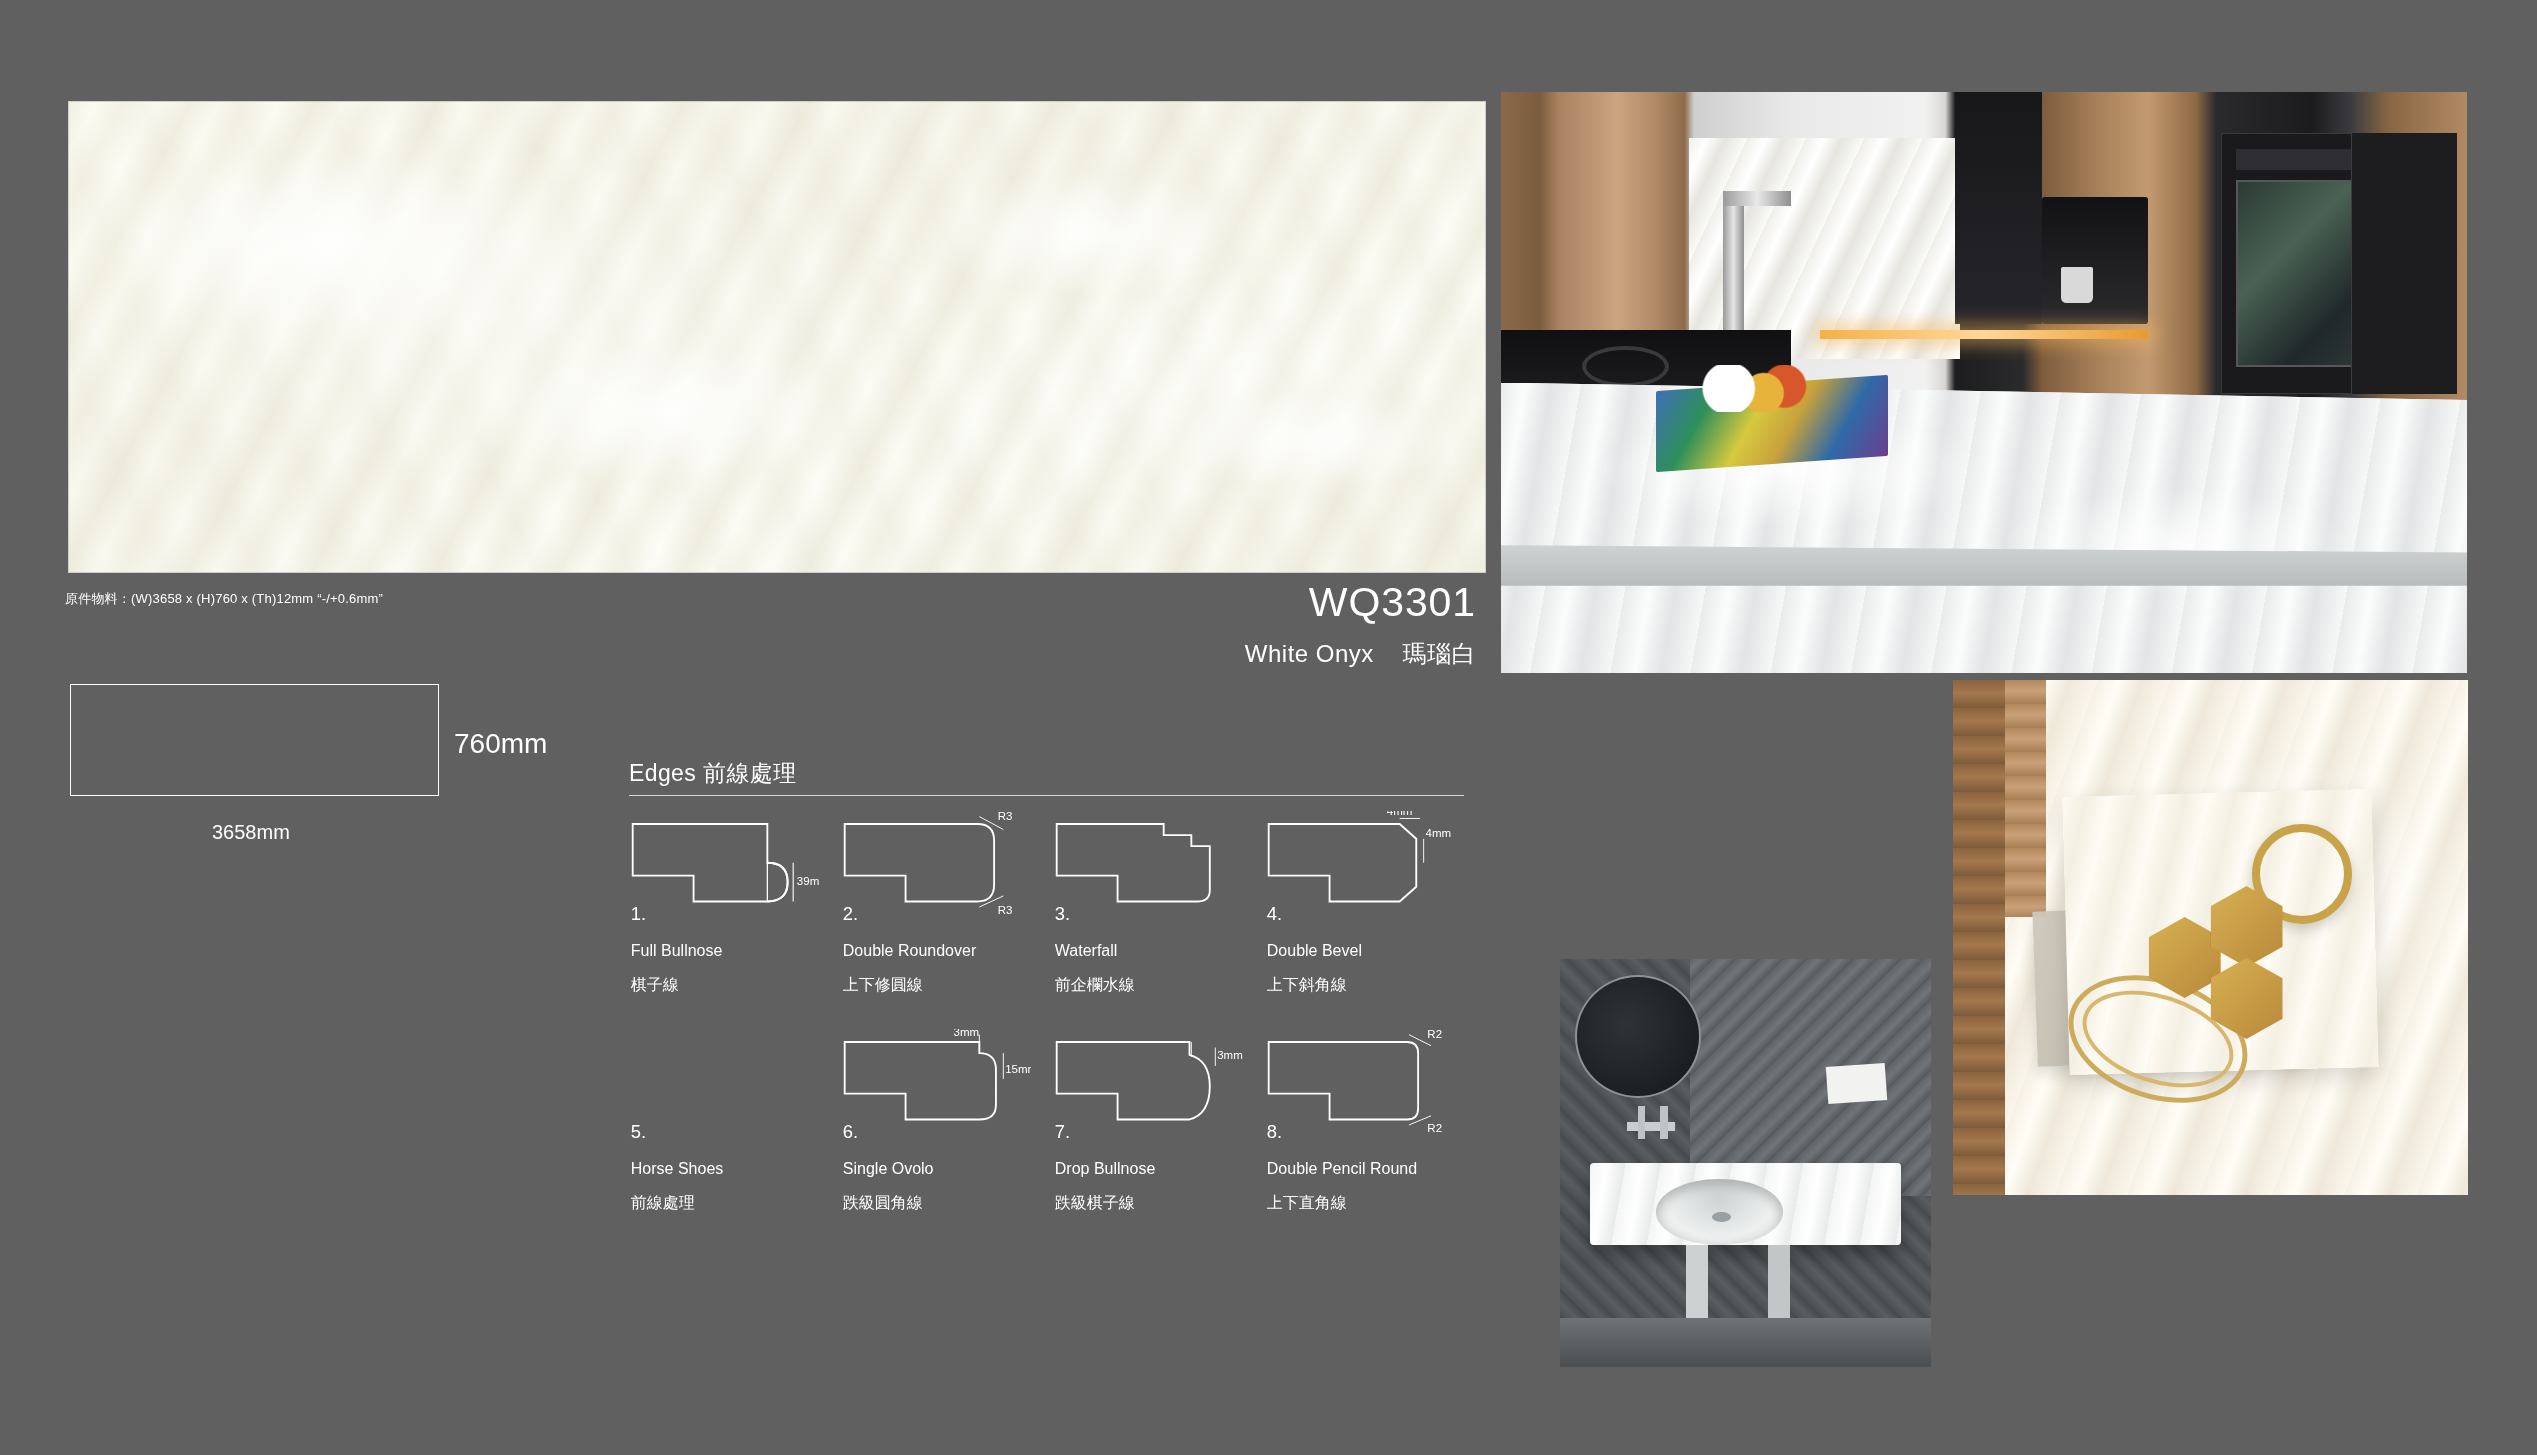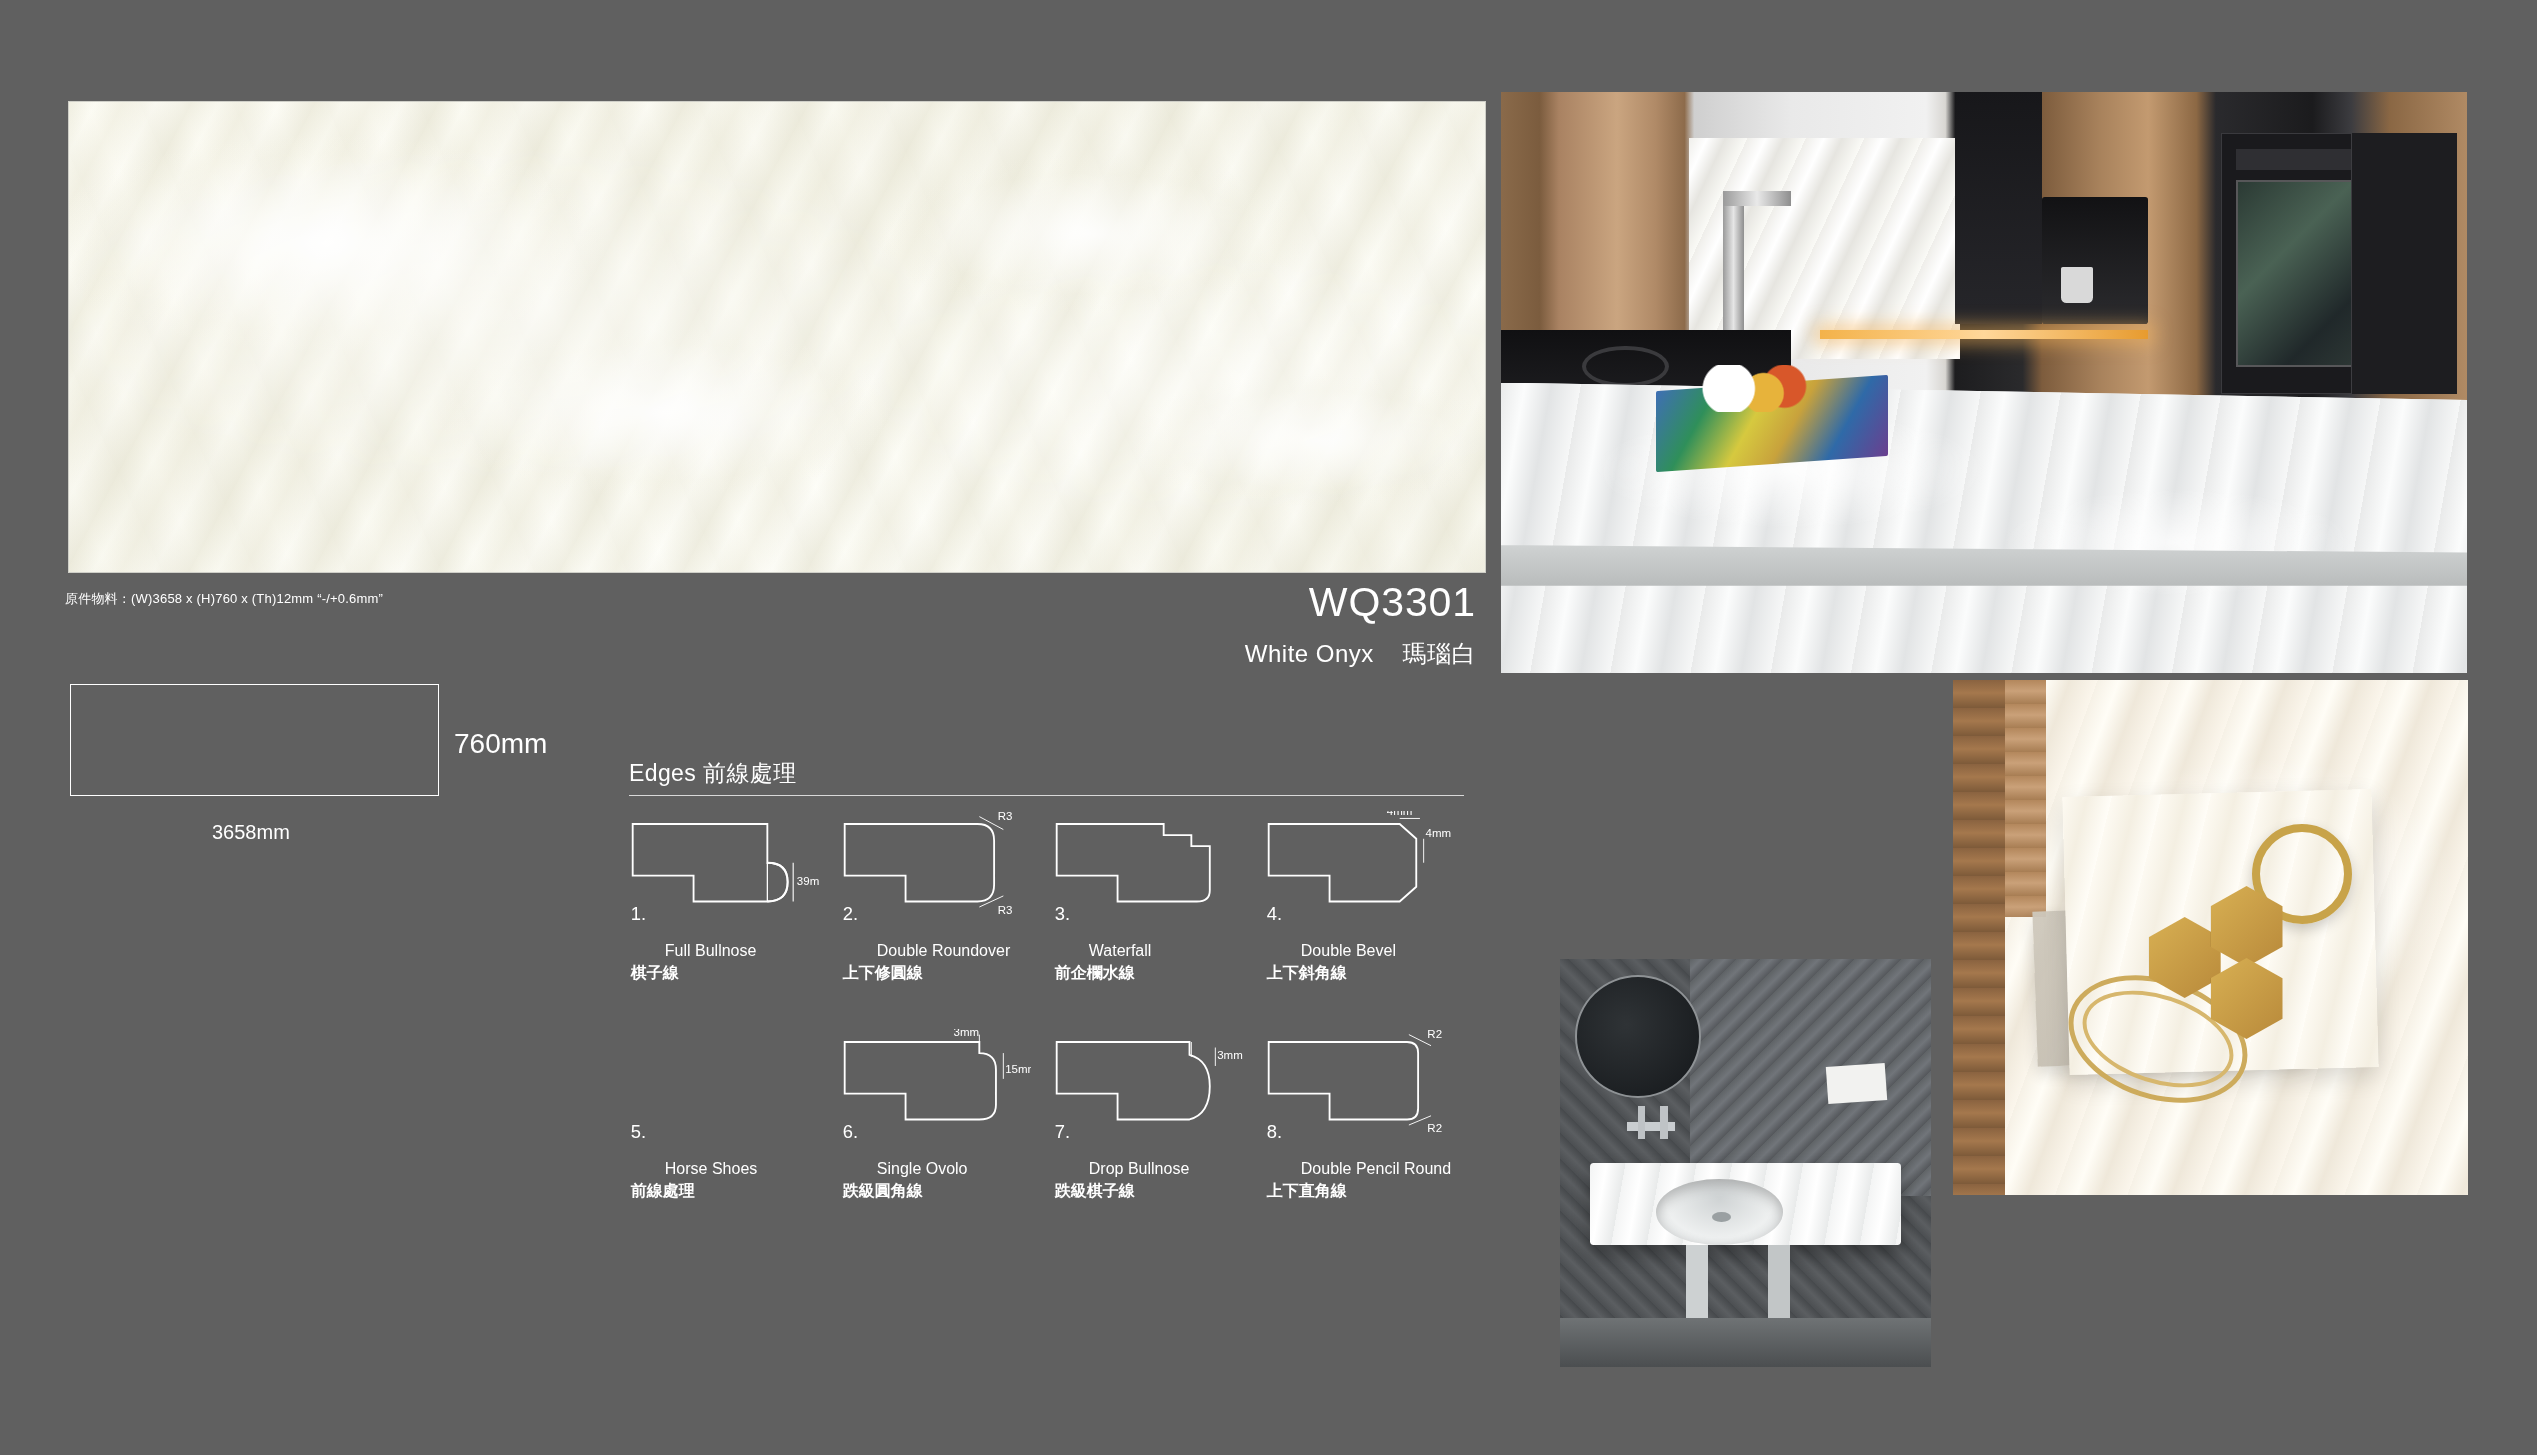--- a/index.html
+++ b/index.html
@@ -140,30 +140,28 @@
     color: #fff;
     font-size: 18.4px;
   }
   .edge-label-en {
     position: absolute;
     left: 1.8px;
     top: 131px;
     color: #ffffff;
     font-size: 16px;
     white-space: nowrap;
-    margin-left: 34px;
   }
   .edge-label-zh {
     position: absolute;
     left: 1.8px;
-    top: 152px;
+    top: 164px;
     color: #ffffff;
     font-size: 16px;
     white-space: nowrap;
-    font-weight: bold;
   }
   .mini-dim { fill: #ffffff; font-size: 12.5px; font-family: "Liberation Sans", sans-serif; }
 
   
   .remark {
     position: absolute;
     left: 72px;
     top: 1271px;
     color: #ffffff;
     font-style: italic;

